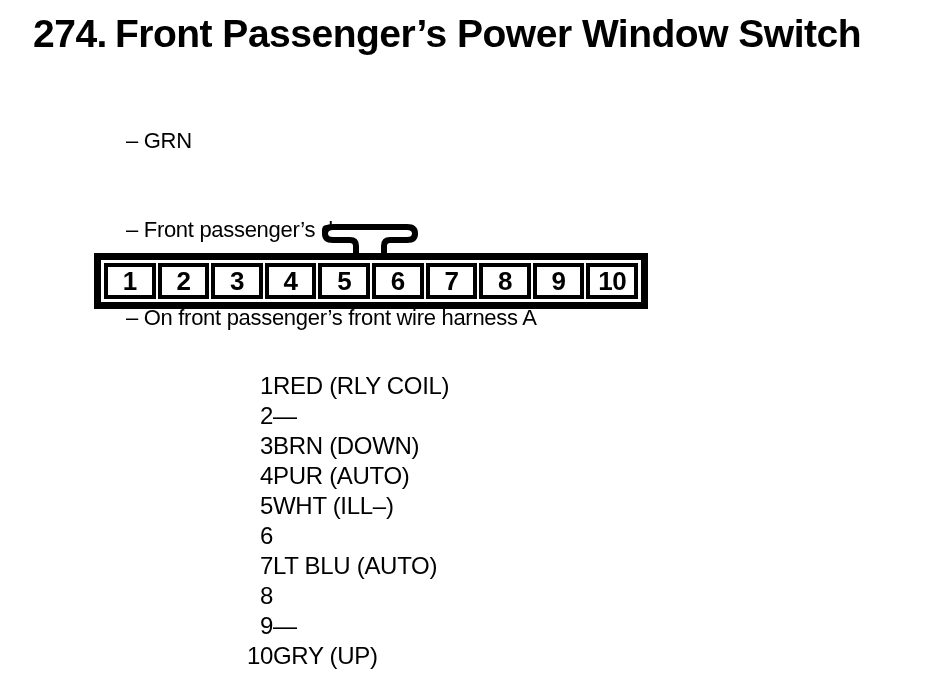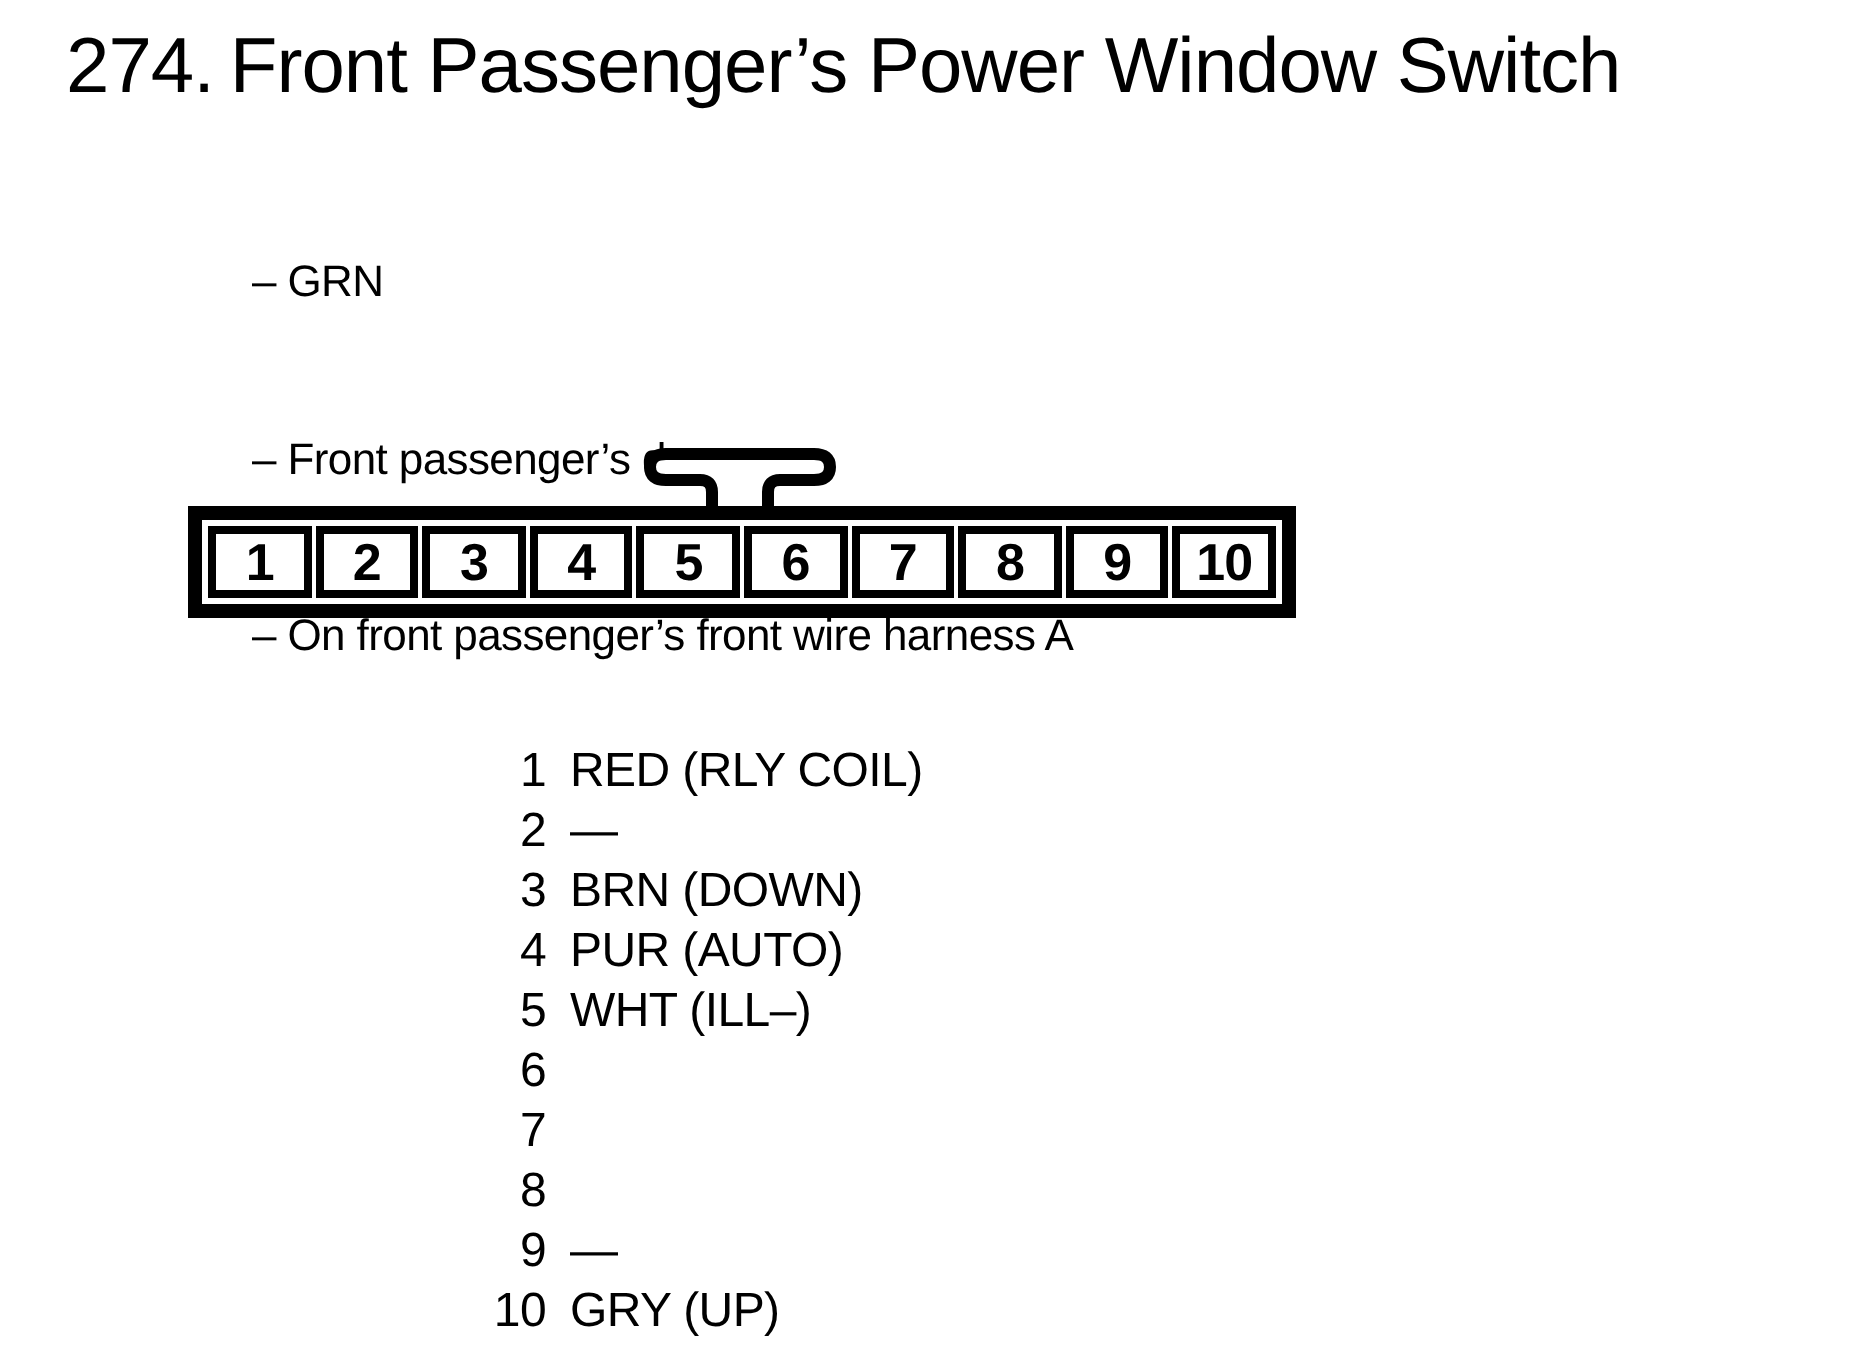--- a/index.html
+++ b/index.html
@@ -14,21 +14,21 @@
   }
 
   
   .title {
     position: absolute;
     left: 33px;
     top: 12px;
     margin: 0;
     display: flex;
     font-size: 39px;
-    font-weight: normal;
+    font-weight: bold;
     line-height: 44px;
     letter-spacing: -0.5px;
     white-space: nowrap;
   }
   .title .title-text { margin-left: 8px; }
 
   .notes {
     position: absolute;
     left: 126px;
     top: 67px;
@@ -86,21 +86,20 @@
     line-height: 30px;
     letter-spacing: -0.3px;
   }
   .pinout-row { display: flex; }
   .pin-num {
     width: 34px;
     text-align: right;
     flex: 0 0 auto;
   }
   .pin-label {
-    margin-left: 12px;
     white-space: pre;
   }
 </style>
 </head>
 <body>
 
 <div class="page">
 
   <h1 class="title">
     <span class="title-num">274.</span>
@@ -149,20 +148,21 @@
     </div>
     <div class="pinout-row">
       <span class="pin-num">5</span>
       <span class="pin-label">WHT (ILL–)</span>
     </div>
     <div class="pinout-row">
       <span class="pin-num">6</span>
     </div>
     <div class="pinout-row">
       <span class="pin-num">7</span>
+      <span class="pin-label">LT BLU (AUTO)</span>
     </div>
     <div class="pinout-row">
       <span class="pin-num">8</span>
     </div>
     <div class="pinout-row">
       <span class="pin-num">9</span>
       <span class="pin-label">—</span>
     </div>
     <div class="pinout-row">
       <span class="pin-num">10</span>

